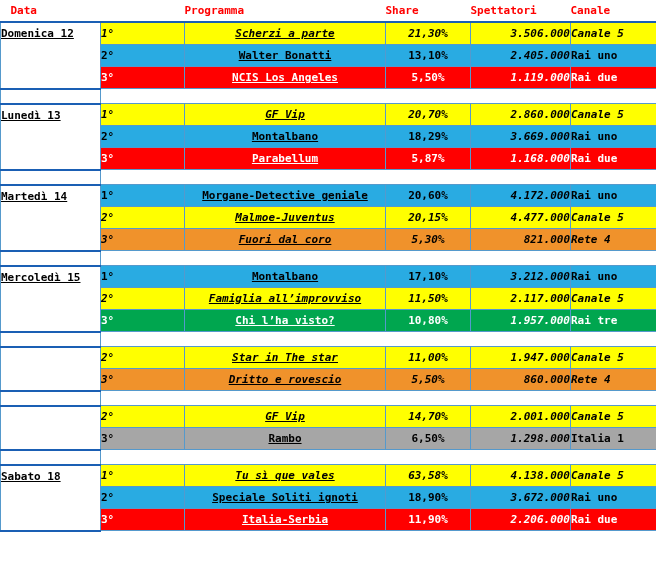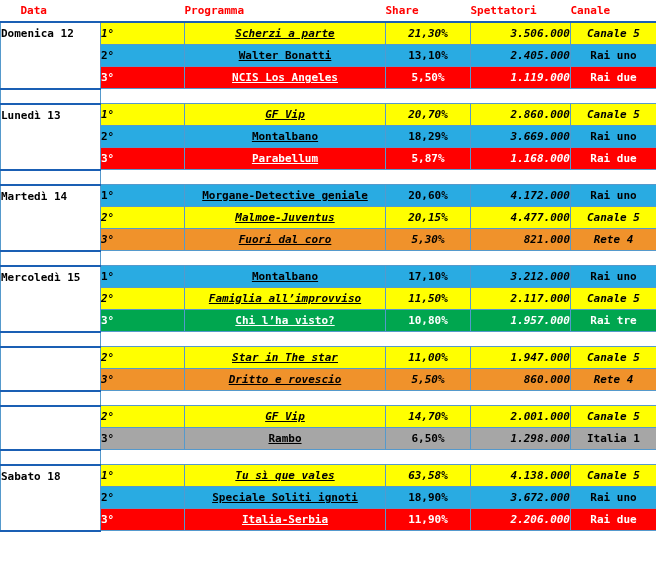--- a/index.html
+++ b/index.html
@@ -40,35 +40,36 @@
   
   .hdr td {
     color: #ff0000;
     font-weight: bold;
     text-align: left;
     height: 24px;
     border-bottom: 2px solid #1a5fb4;
   }
   .hdr td.hdr-data {
     text-align: left;
-    padding-left: 20px;
+    padding-left: 10px;
   }
   
   .cell {
     border: 1px solid #5599cc;
   }
 
   .day-cell {
     text-align: left;
     padding-left: 4px;
     font-weight: bold;
     background: #ffffff;
     border-left: 1px solid #5599cc;
     border-right: 1px solid #5599cc;
     border-top: 2px solid #1a5fb4;
+    text-decoration: underline;
   }
   .day-blank {
     background: #ffffff;
     border-left: 1px solid #5599cc;
     border-right: 1px solid #5599cc;
   }
   .day-blank.last {
     border-bottom: 2px solid #1a5fb4;
   }
   .pos-cell {
@@ -82,21 +83,21 @@
   .share-cell {
     text-align: center;
     padding-right: 6px;
   }
   .spet-cell {
     text-align: right;
     padding-right: 6px;
     font-style: italic;
   }
   .can-cell {
-    text-align: center;
+    text-align: left;
     padding-right: 6px;
   }
   
   .bg-yellow { background: #ffff00; color: #000000; }
   .bg-blue   { background: #29abe2; color: #000000; }
   .bg-red    { background: #ff0000; color: #ffffff; }
   .bg-orange { background: #f0922b; color: #000000; }
   .bg-green  { background: #00a64f; color: #ffffff; }
   .bg-grey   { background: #a6a6a6; color: #000000; }
   .italic { font-style: italic; }

